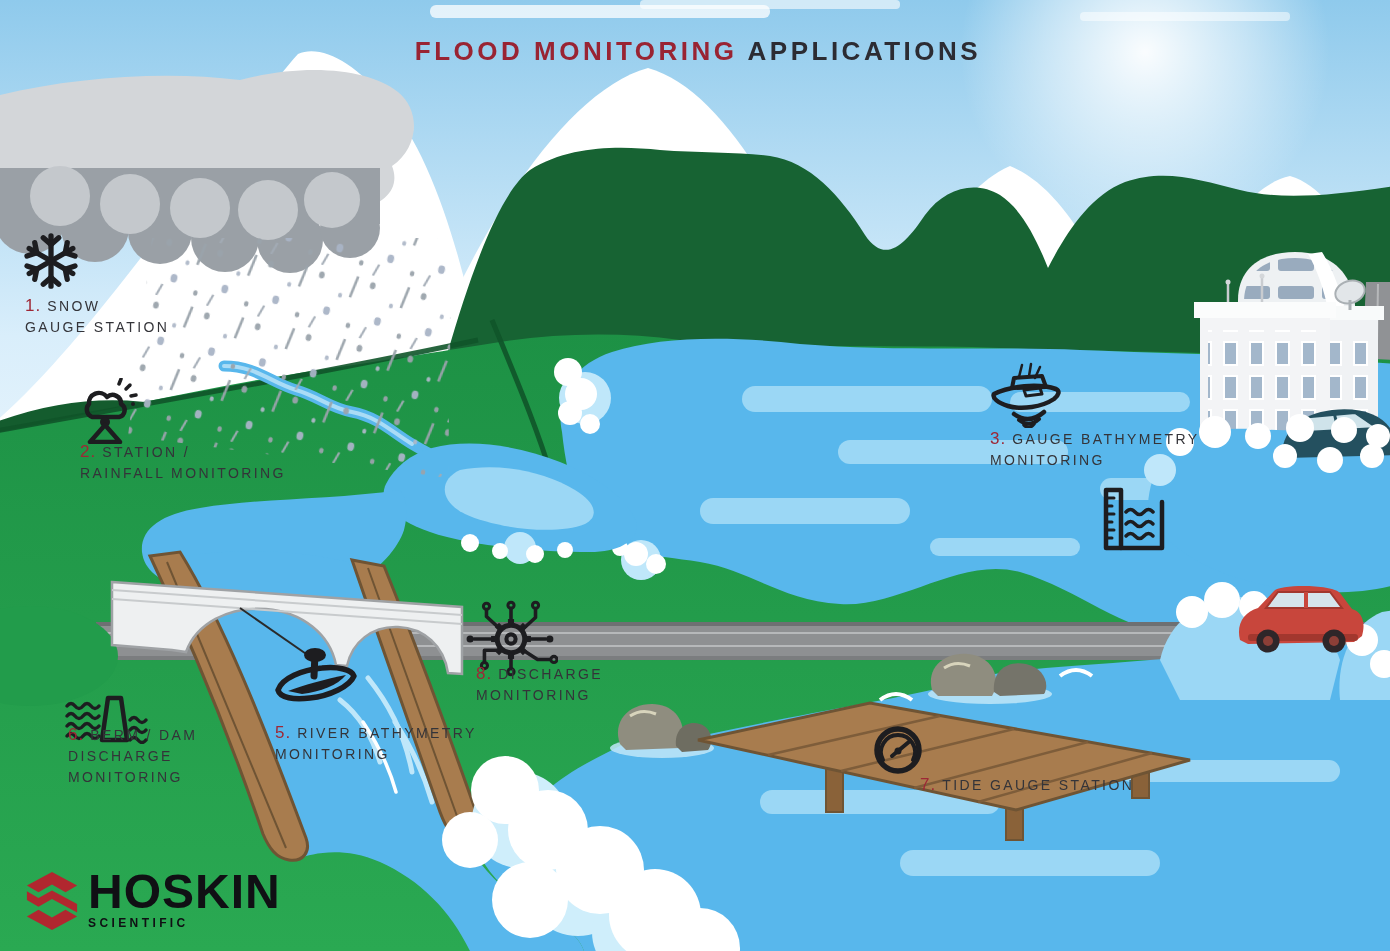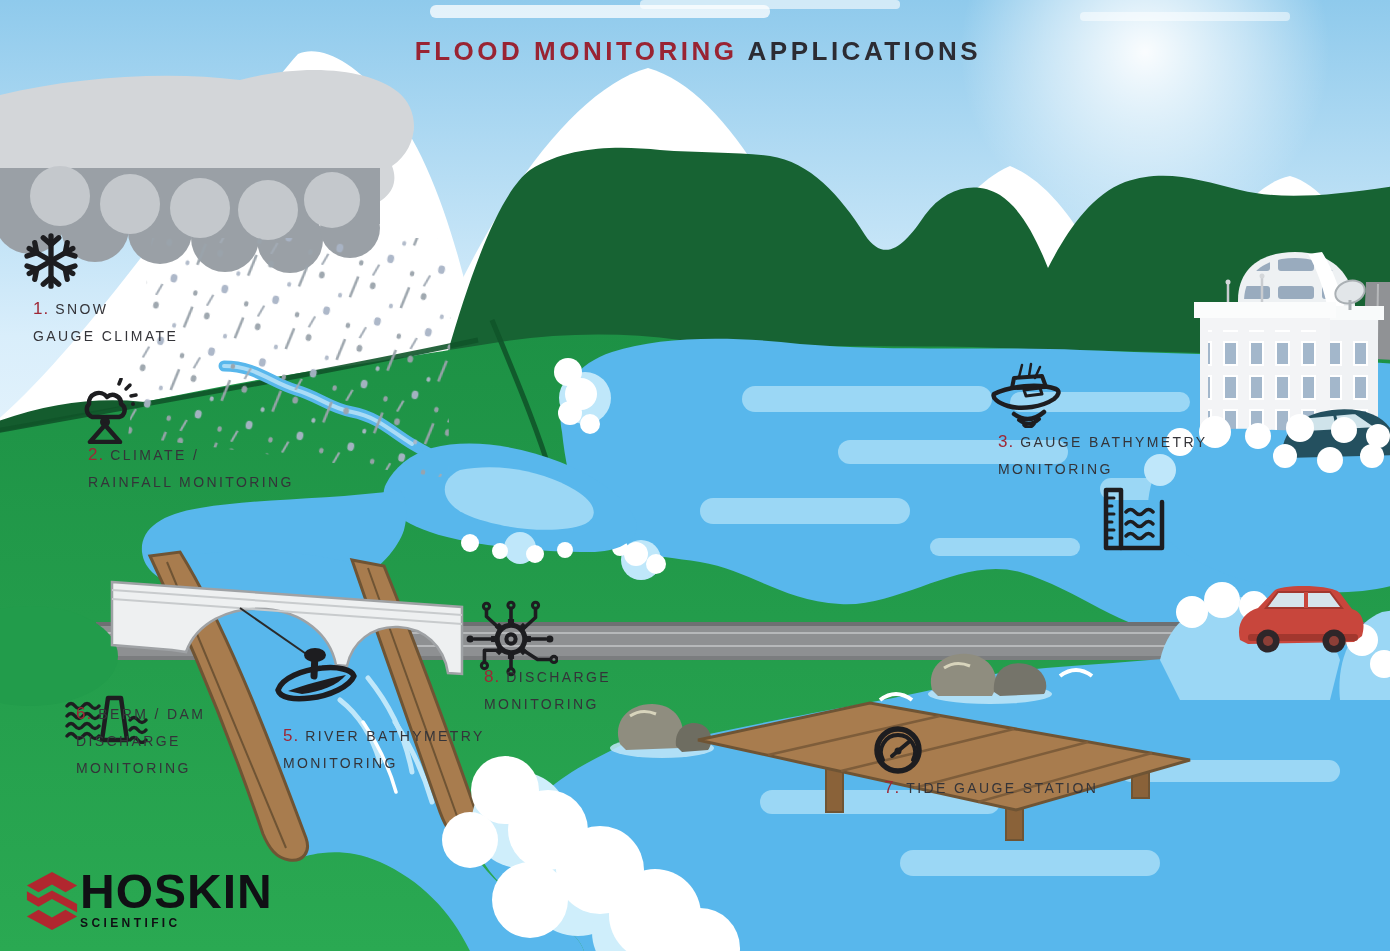--- a/index.html
+++ b/index.html
@@ -4,28 +4,28 @@
 <style>
   html,body{margin:0;padding:0;background:#fff;}
   .canvas{position:relative;width:1390px;height:951px;overflow:hidden;
           font-family:"Liberation Sans",sans-serif;padding-left:6px;}
   .scene{position:absolute;left:0;top:0;z-index:0;}
   .overlay{position:absolute;z-index:3;}
   .title{top:36px;left:50%;transform:translateX(-50%);white-space:nowrap;
          font-size:26px;font-weight:bold;letter-spacing:3.5px;}
   .title .t1{color:#992433;}
   .title .t2{color:#2c2c33;margin-left:10px;}
-  .app-label{color:#343439;font-size:14px;letter-spacing:2.4px;line-height:27px;white-space:nowrap;margin-left:8px;}
+  .app-label{color:#343439;font-size:14px;letter-spacing:2.4px;line-height:21px;white-space:nowrap;}
   .app-label .ln{display:block;}
   .app-label .num{color:#9e2735;font-size:17px;letter-spacing:1px;margin-right:6px;}
   .app-icon{position:absolute;}
   .app-icon svg{display:block;}
   .ic{stroke:#1d1d20;fill:none;stroke-linecap:round;stroke-linejoin:round;}
   .logo{left:24px;top:870px;display:flex;align-items:flex-start;}
-  .logo-text{color:#101014;}
+  .logo-text{margin-left:8px;color:#101014;}
   .logo-name{font-size:48px;font-weight:bold;letter-spacing:1px;line-height:44px;}
   .logo-sub{font-size:12px;font-weight:bold;letter-spacing:3.4px;margin-top:2px;}
 </style>
 </head>
 <body>
 
 <div class="canvas">
 
 <svg class="scene" width="1390" height="951" viewBox="0 0 1390 951">
   <defs>
@@ -426,46 +426,46 @@
           <circle cx="88" cy="58" r="3"></circle>
           <circle cx="70" cy="5" r="3"></circle>
     </g>
     <circle cx="6" cy="38" r="3.5" fill="#1d1d20"></circle>
         <circle cx="84" cy="38" r="3.5" fill="#1d1d20"></circle>
   </svg>
 </div>
 
 <div class="overlay app-label" style="left:25px;top:295px">
   <span class="ln"><span class="num">1.</span><span>SNOW</span></span>
-  <span class="ln">GAUGE CLIMATE</span>
+  <span class="ln">GAUGE STATION</span>
 </div>
 
 <div class="overlay app-label" style="left:80px;top:441px">
-  <span class="ln"><span class="num">2.</span><span>CLIMATE /</span></span>
+  <span class="ln"><span class="num">2.</span><span>STATION /</span></span>
   <span class="ln">RAINFALL MONITORING</span>
 </div>
 
 <div class="overlay app-label" style="left:990px;top:428px">
   <span class="ln"><span class="num">3.</span><span>GAUGE BATHYMETRY</span></span>
   <span class="ln">MONITORING</span>
 </div>
 
 
 <div class="overlay app-label" style="left:275px;top:722px">
   <span class="ln"><span class="num">5.</span><span>RIVER BATHYMETRY</span></span>
   <span class="ln">MONITORING</span>
 </div>
 
-<div class="overlay app-label" style="left:68px;top:700px">
+<div class="overlay app-label" style="left:68px;top:724px">
   <span class="ln"><span class="num">6.</span><span>BERM / DAM</span></span>
   <span class="ln">DISCHARGE</span>
   <span class="ln">MONITORING</span>
 </div>
 
-<div class="overlay app-label" style="left:876px;top:774px">
+<div class="overlay app-label" style="left:920px;top:774px">
   <span class="ln"><span class="num">7.</span><span>TIDE GAUGE STATION</span></span>
 </div>
 
 <div class="overlay app-label" style="left:476px;top:663px">
   <span class="ln"><span class="num">8.</span><span>DISCHARGE</span></span>
   <span class="ln">MONITORING</span>
 </div>
 
 <div class="overlay logo">
   <svg width="56" height="62" viewBox="0 0 58 64">

